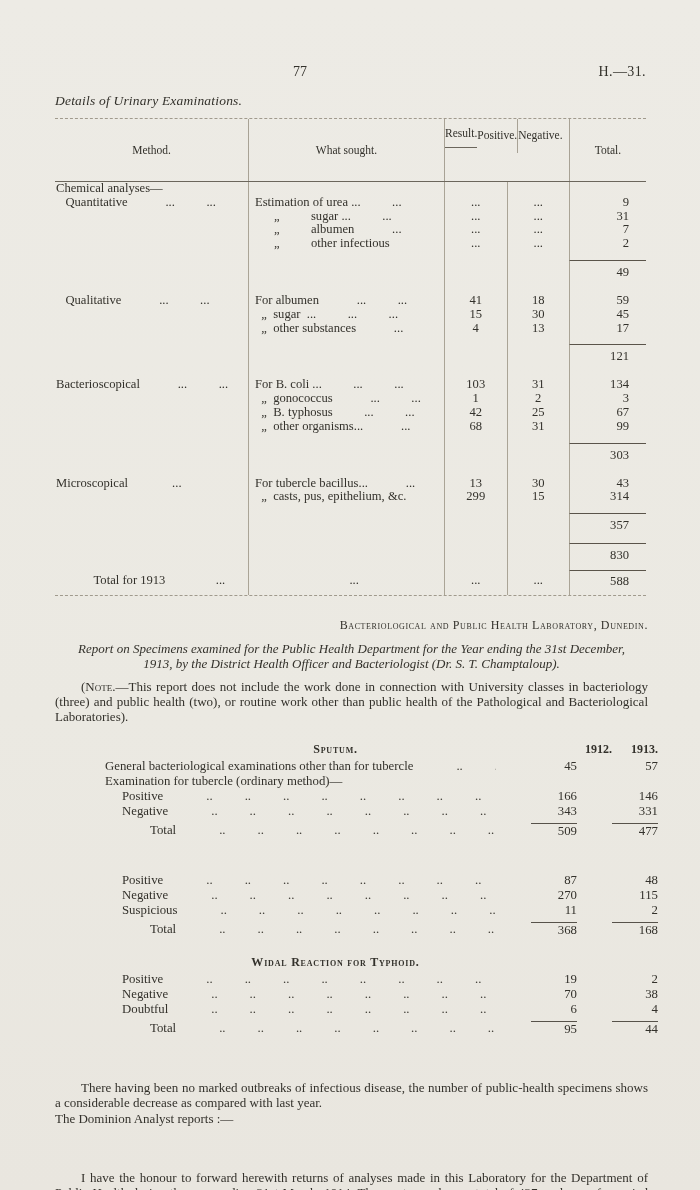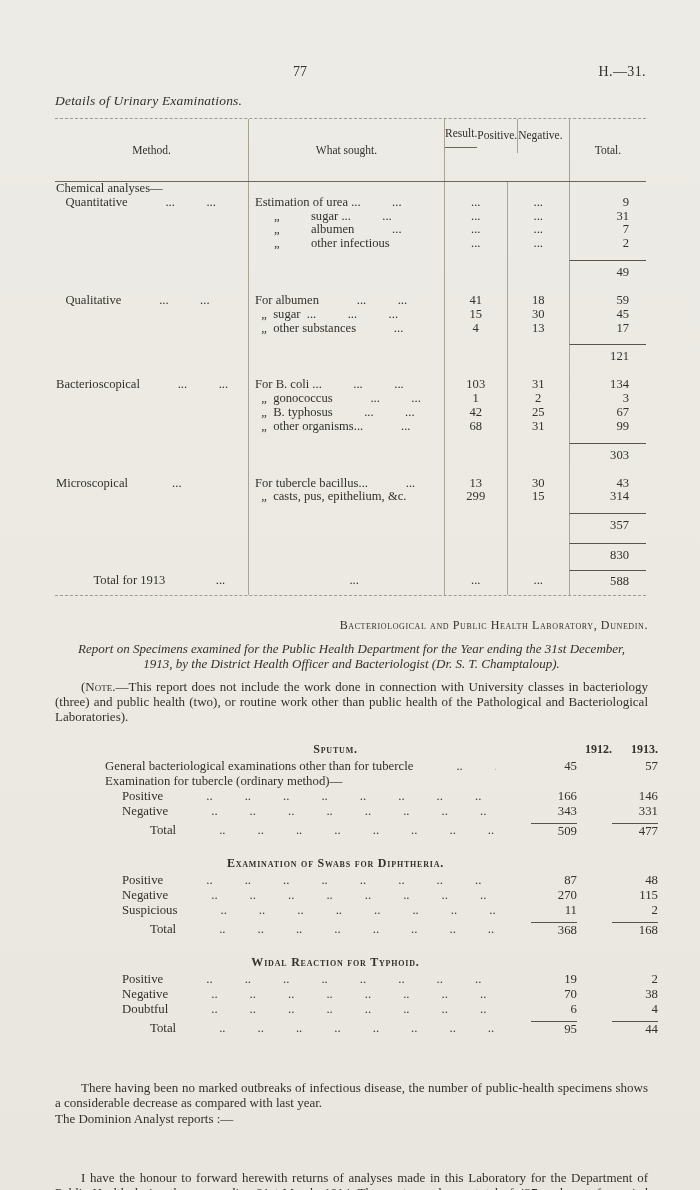--- a/index.html
+++ b/index.html
@@ -337,21 +337,20 @@
         <span class="sv">331</span>
       </div>
     <div class="srow trow">
         <span class="slabel indT">Total</span>
         <span class="sdots">..          ..          ..          ..          ..          ..          ..          ..          ..          ..          ..          ..</span>
         <span class="sv">509</span>
         <span class="sv">477</span>
       </div>
 
     <div class="shead">
-      <span class="sheading">Examination of Swabs for Diphtheria.</span>
       <span class="sv"></span>
       <span class="sv"></span>
     </div>
     <div class="srow">
         <span class="slabel ind1">Positive</span>
         <span class="sdots">..          ..          ..          ..          ..          ..          ..          ..          ..          ..          ..          ..</span>
         <span class="sv">87</span>
         <span class="sv">48</span>
       </div>
     <div class="srow">

